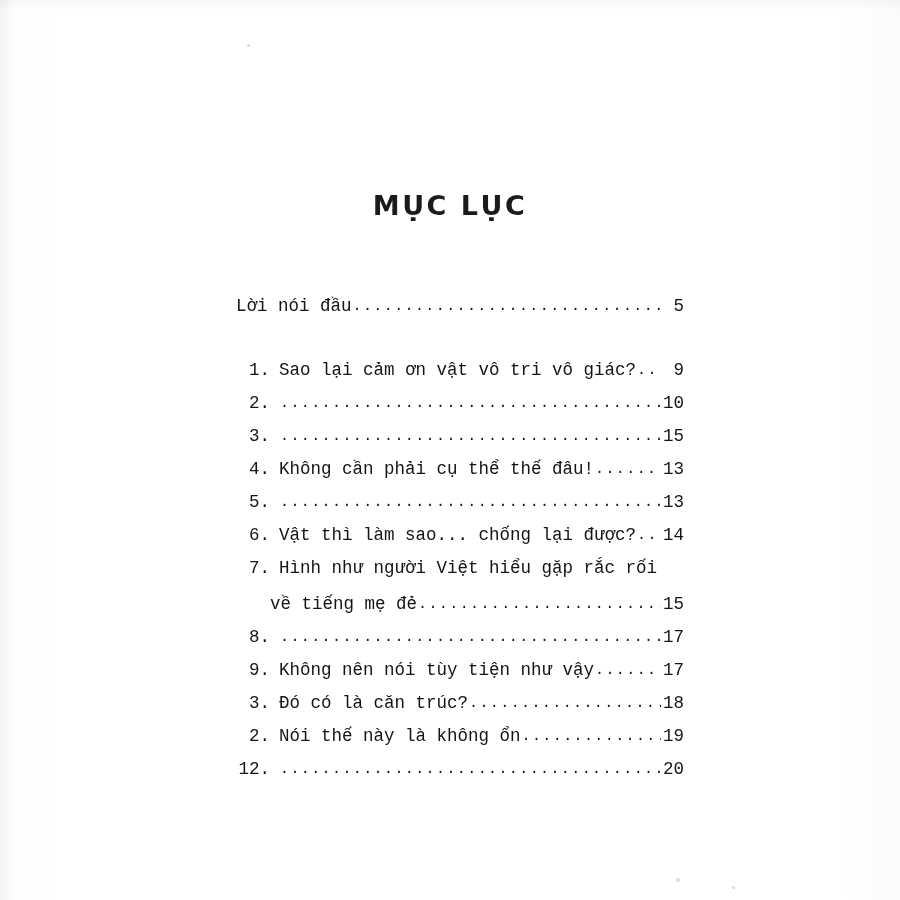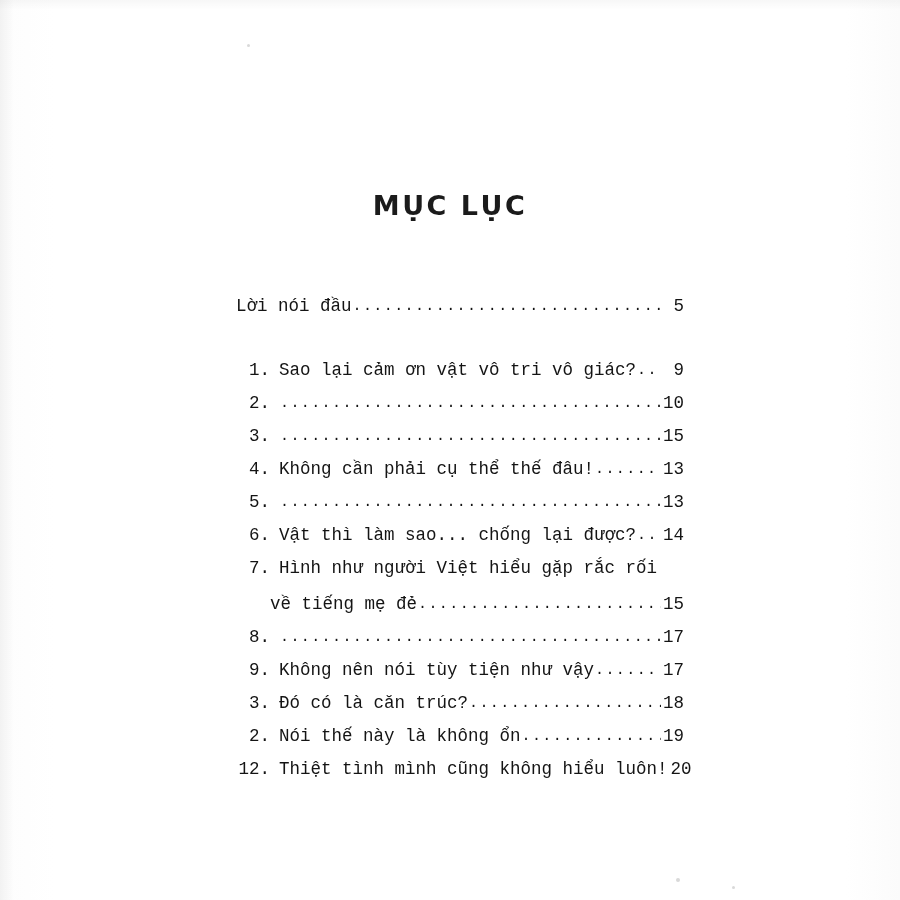--- a/index.html
+++ b/index.html
@@ -229,20 +229,19 @@
 
       <div class="entry">
         <span class="num">2.</span>
         <span class="label">Nói thế này là không ổn</span>
         <span class="dots">.......................................................................................................</span>
         <span class="page-no">19</span>
       </div>
 
       <div class="entry">
         <span class="num">12.</span>
-        <span class="label">Thiệt tình mình cũng không hiểu luôn!</span>
         <span class="dots">.......................................................................................................</span>
         <span class="page-no">20</span>
       </div>
 
     </div>
   </div>
 </div>
 
 </body></html>

